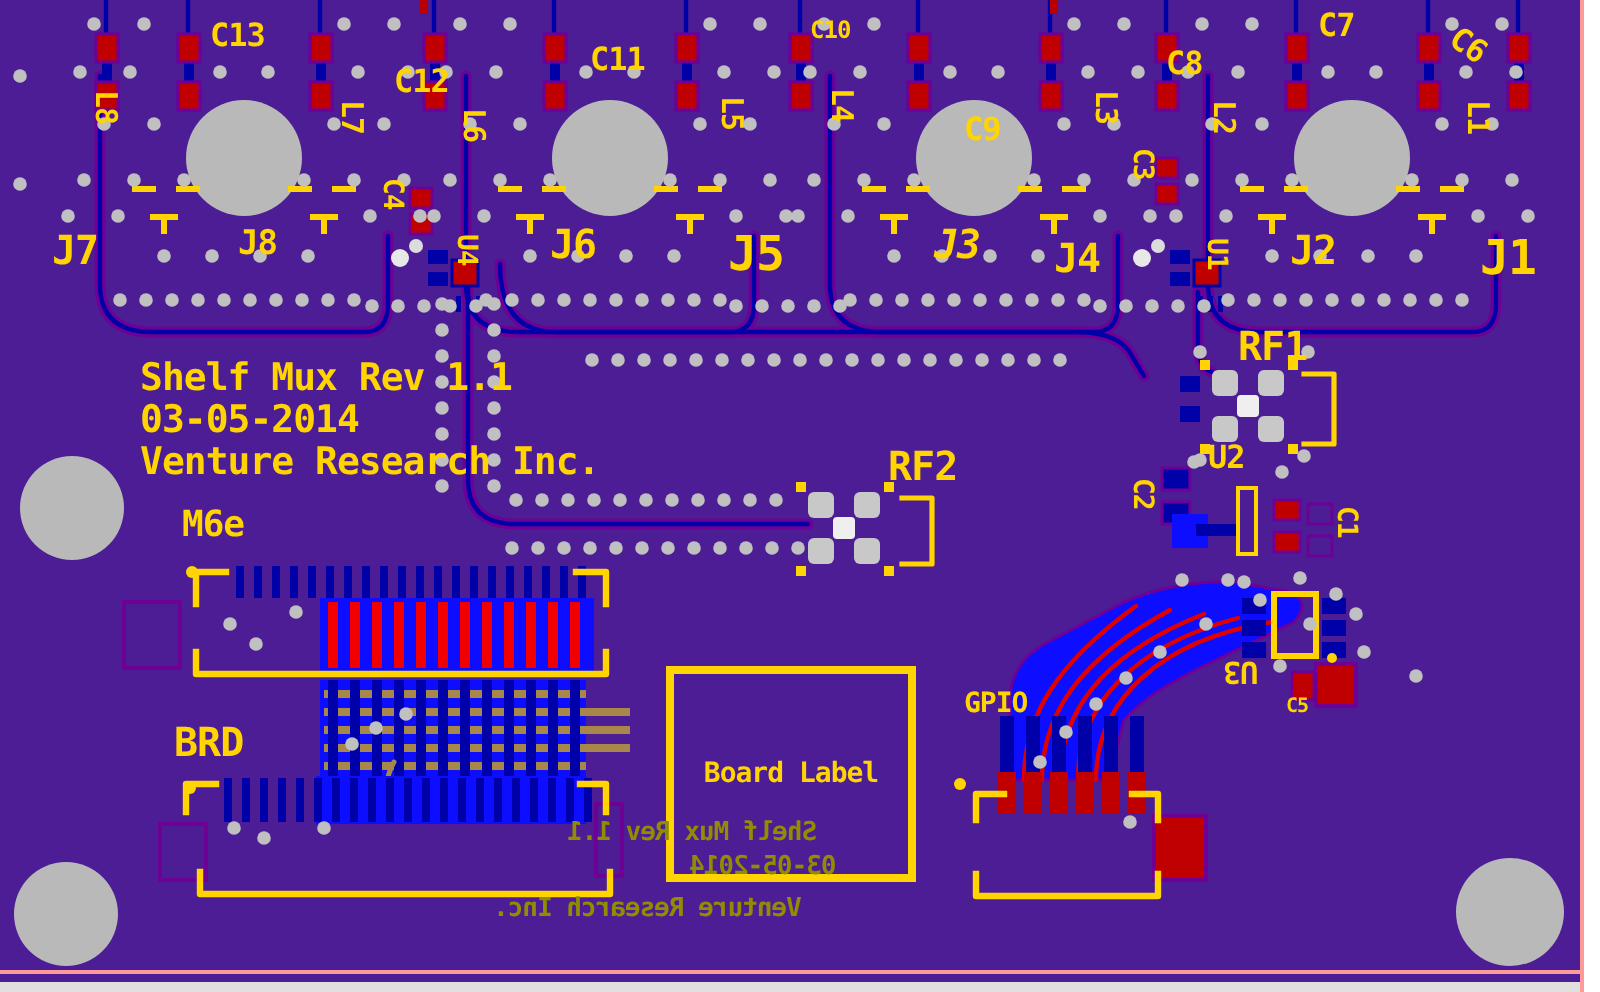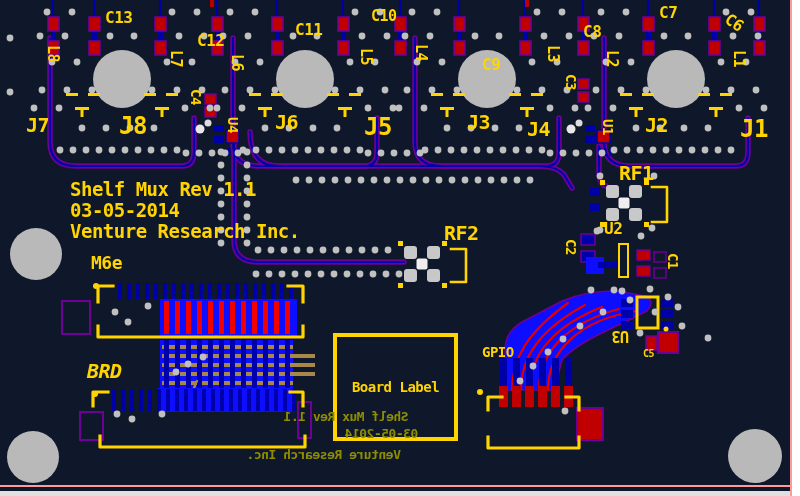--- a/index.html
+++ b/index.html
@@ -23,21 +23,21 @@
   #board-label-box{
     position:absolute;left:333px;top:333px;width:117px;height:100px;
     border:4px solid var(--yellow,#ffd400);
     display:flex;align-items:center;justify-content:center;
   }
   #board-label-box .silk{position:static;font-size:14px;}
 </style>
 </head>
 <body>
 
-<div id="stage" style="background: #0f172a;">
+<div id="stage" style="background: #4c1d95;">
   <svg id="gfx" width="800" height="496">
       <path d="M50,38 L50,142 Q50,166 76,166 L182,166 Q194,166 194,152 L194,118" fill="none" stroke="#6e0096" stroke-width="5.5" stroke-linecap="round" stroke-linejoin="round"></path>
       <path d="M233,38 L233,142 Q233,166 259,166 L365,166 Q377,166 377,152 L377,118" fill="none" stroke="#6e0096" stroke-width="5.5" stroke-linecap="round" stroke-linejoin="round"></path>
       <path d="M415,38 L415,142 Q415,166 441,166 L547,166 Q559,166 559,152 L559,118" fill="none" stroke="#6e0096" stroke-width="5.5" stroke-linecap="round" stroke-linejoin="round"></path>
       <path d="M604,38 L604,142 Q604,166 630,166 L736,166 Q748,166 748,152 L748,118" fill="none" stroke="#6e0096" stroke-width="5.5" stroke-linecap="round" stroke-linejoin="round"></path>
       <path d="M234,136 L234,240 Q234,262 258,262 L404,262" fill="none" stroke="#6e0096" stroke-width="5.5" stroke-linecap="round" stroke-linejoin="round"></path>
       <path d="M250,132 Q250,166 278,166 L538,166 Q560,166 566,178 L572,188" fill="none" stroke="#6e0096" stroke-width="5.5" stroke-linecap="round" stroke-linejoin="round"></path>
       <path d="M599,146 L599,172 Q599,184 606,186" fill="none" stroke="#6e0096" stroke-width="5.5" stroke-linecap="round" stroke-linejoin="round"></path>
       <path d="M50,38 L50,142 Q50,166 76,166 L182,166 Q194,166 194,152 L194,118" fill="none" stroke="#0000a8" stroke-width="2.2" stroke-linecap="round" stroke-linejoin="round"></path>
       <path d="M233,38 L233,142 Q233,166 259,166 L365,166 Q377,166 377,152 L377,118" fill="none" stroke="#0000a8" stroke-width="2.2" stroke-linecap="round" stroke-linejoin="round"></path>
@@ -574,52 +574,52 @@
       <rect x="0" y="485" width="792" height="2" fill="#ff9a9a"></rect>
       <rect x="0" y="491" width="792" height="5" fill="#e0e0e0"></rect>
       <rect x="790" y="0" width="2" height="496" fill="#ff9a9a"></rect>
       <rect x="792" y="0" width="8" height="496" fill="#ffffff"></rect>
     </svg>
 
   <div id="labels">
       <div class="silk" style="left: 105px; top: 10px; font-size: 16px;">C13</div>
       <div class="silk" style="left: 197px; top: 33px; font-size: 16px;">C12</div>
       <div class="silk" style="left: 295px; top: 22px; font-size: 16px;">C11</div>
-      <div class="silk" style="left: 371px; top: 9px; font-size: 15px;">C10</div>
+      <div class="silk" style="left: 405px; top: 9px; font-size: 12px;">C10</div>
       <div class="silk" style="left: 482px; top: 9px; font-size: 16px; margin-top: 48px;">C9</div>
       <div class="silk" style="left: 583px; top: 24px; font-size: 16px;">C8</div>
       <div class="silk" style="left: 659px; top: 5px; font-size: 16px;">C7</div>
       <div class="silk" style="left: 731px; top: 11px; font-size: 16px; transform-origin: 0px 0px; transform: rotate(35deg);">C6</div>
       <div class="silk" style="left: 60px; top: 45px; font-size: 15px; transform-origin: 0px 0px; transform: rotate(90deg);">L8</div>
       <div class="silk" style="left: 183px; top: 50px; font-size: 15px; transform-origin: 0px 0px; transform: rotate(90deg);">L7</div>
       <div class="silk" style="left: 244px; top: 54px; font-size: 15px; transform-origin: 0px 0px; transform: rotate(90deg);">L6</div>
       <div class="silk" style="left: 373px; top: 48px; font-size: 15px; transform-origin: 0px 0px; transform: rotate(90deg);">L5</div>
       <div class="silk" style="left: 428px; top: 44px; font-size: 15px; transform-origin: 0px 0px; transform: rotate(90deg);">L4</div>
       <div class="silk" style="left: 560px; top: 45px; font-size: 15px; transform-origin: 0px 0px; transform: rotate(90deg);">L3</div>
       <div class="silk" style="left: 619px; top: 50px; font-size: 15px; transform-origin: 0px 0px; transform: rotate(90deg);">L2</div>
       <div class="silk" style="left: 746px; top: 50px; font-size: 15px; transform-origin: 0px 0px; transform: rotate(90deg);">L1</div>
       <div class="silk" style="left: 203px; top: 89px; font-size: 14px; transform-origin: 0px 0px; transform: rotate(90deg);">C4</div>
       <div class="silk" style="left: 578px; top: 74px; font-size: 14px; transform-origin: 0px 0px; transform: rotate(90deg);">C3</div>
       <div class="silk" style="left: 240px; top: 117px; font-size: 14px; transform-origin: 0px 0px; transform: rotate(90deg);">U4</div>
       <div class="silk" style="left: 615px; top: 119px; font-size: 14px; transform-origin: 0px 0px; transform: rotate(90deg);">U1</div>
       <div class="silk" style="left: 26px; top: 115px; font-size: 20px;">J7</div>
-      <div class="silk" style="left: 119px; top: 114px; font-size: 24px;">J8</div>
+      <div class="silk" style="left: 119px; top: 114px; font-size: 17px;">J8</div>
       <div class="silk" style="left: 275px; top: 112px; font-size: 20px;">J6</div>
       <div class="silk" style="left: 364px; top: 115px; font-size: 24px;">J5</div>
-      <div class="silk" style="left: 467px; top: 112px; font-size: 20px;">J3</div>
+      <div class="silk" style="left: 467px; top: 112px; font-size: 20px; font-style: italic;">J3</div>
       <div class="silk" style="left: 527px; top: 119px; font-size: 20px;">J4</div>
       <div class="silk" style="left: 645px; top: 115px; font-size: 20px;">J2</div>
       <div class="silk" style="left: 740px; top: 117px; font-size: 24px;">J1</div>
       <div class="silk" style="left: 619px; top: 163px; font-size: 20px;">RF1</div>
       <div class="silk" style="left: 444px; top: 223px; font-size: 20px;">RF2</div>
       <div class="silk" style="left: 604px; top: 221px; font-size: 16px;">U2</div>
       <div class="silk" style="left: 578px; top: 239px; font-size: 14px; transform-origin: 0px 0px; transform: rotate(90deg);">C2</div>
       <div class="silk" style="left: 680px; top: 253px; font-size: 14px; transform-origin: 0px 0px; transform: rotate(90deg);">C1</div>
       <div class="silk" style="left: 91px; top: 254px; font-size: 18px;">M6e</div>
-      <div class="silk" style="left: 87px; top: 361px; font-size: 20px; font-style: italic;">BRD</div>
+      <div class="silk" style="left: 87px; top: 361px; font-size: 20px;">BRD</div>
       <div class="silk" style="left: 458px; top: 345px; font-size: 14px; margin-left: 24px;">GPIO</div>
       <div class="silk" style="left: 612px; top: 328px; font-size: 15px; transform: rotate(180deg);">U3</div>
       <div class="silk" style="left: 643px; top: 349px; font-size: 10px;">C5</div>
     </div>
 
   <div class="silk title-line" style="left:70px;top:180px;">Shelf Mux Rev 1.1</div>
   <div class="silk title-line" style="left:70px;top:201px;">03-05-2014</div>
   <div class="silk title-line" style="left:70px;top:222px;">Venture Research Inc.</div>
 
   <div id="board-label-box">

